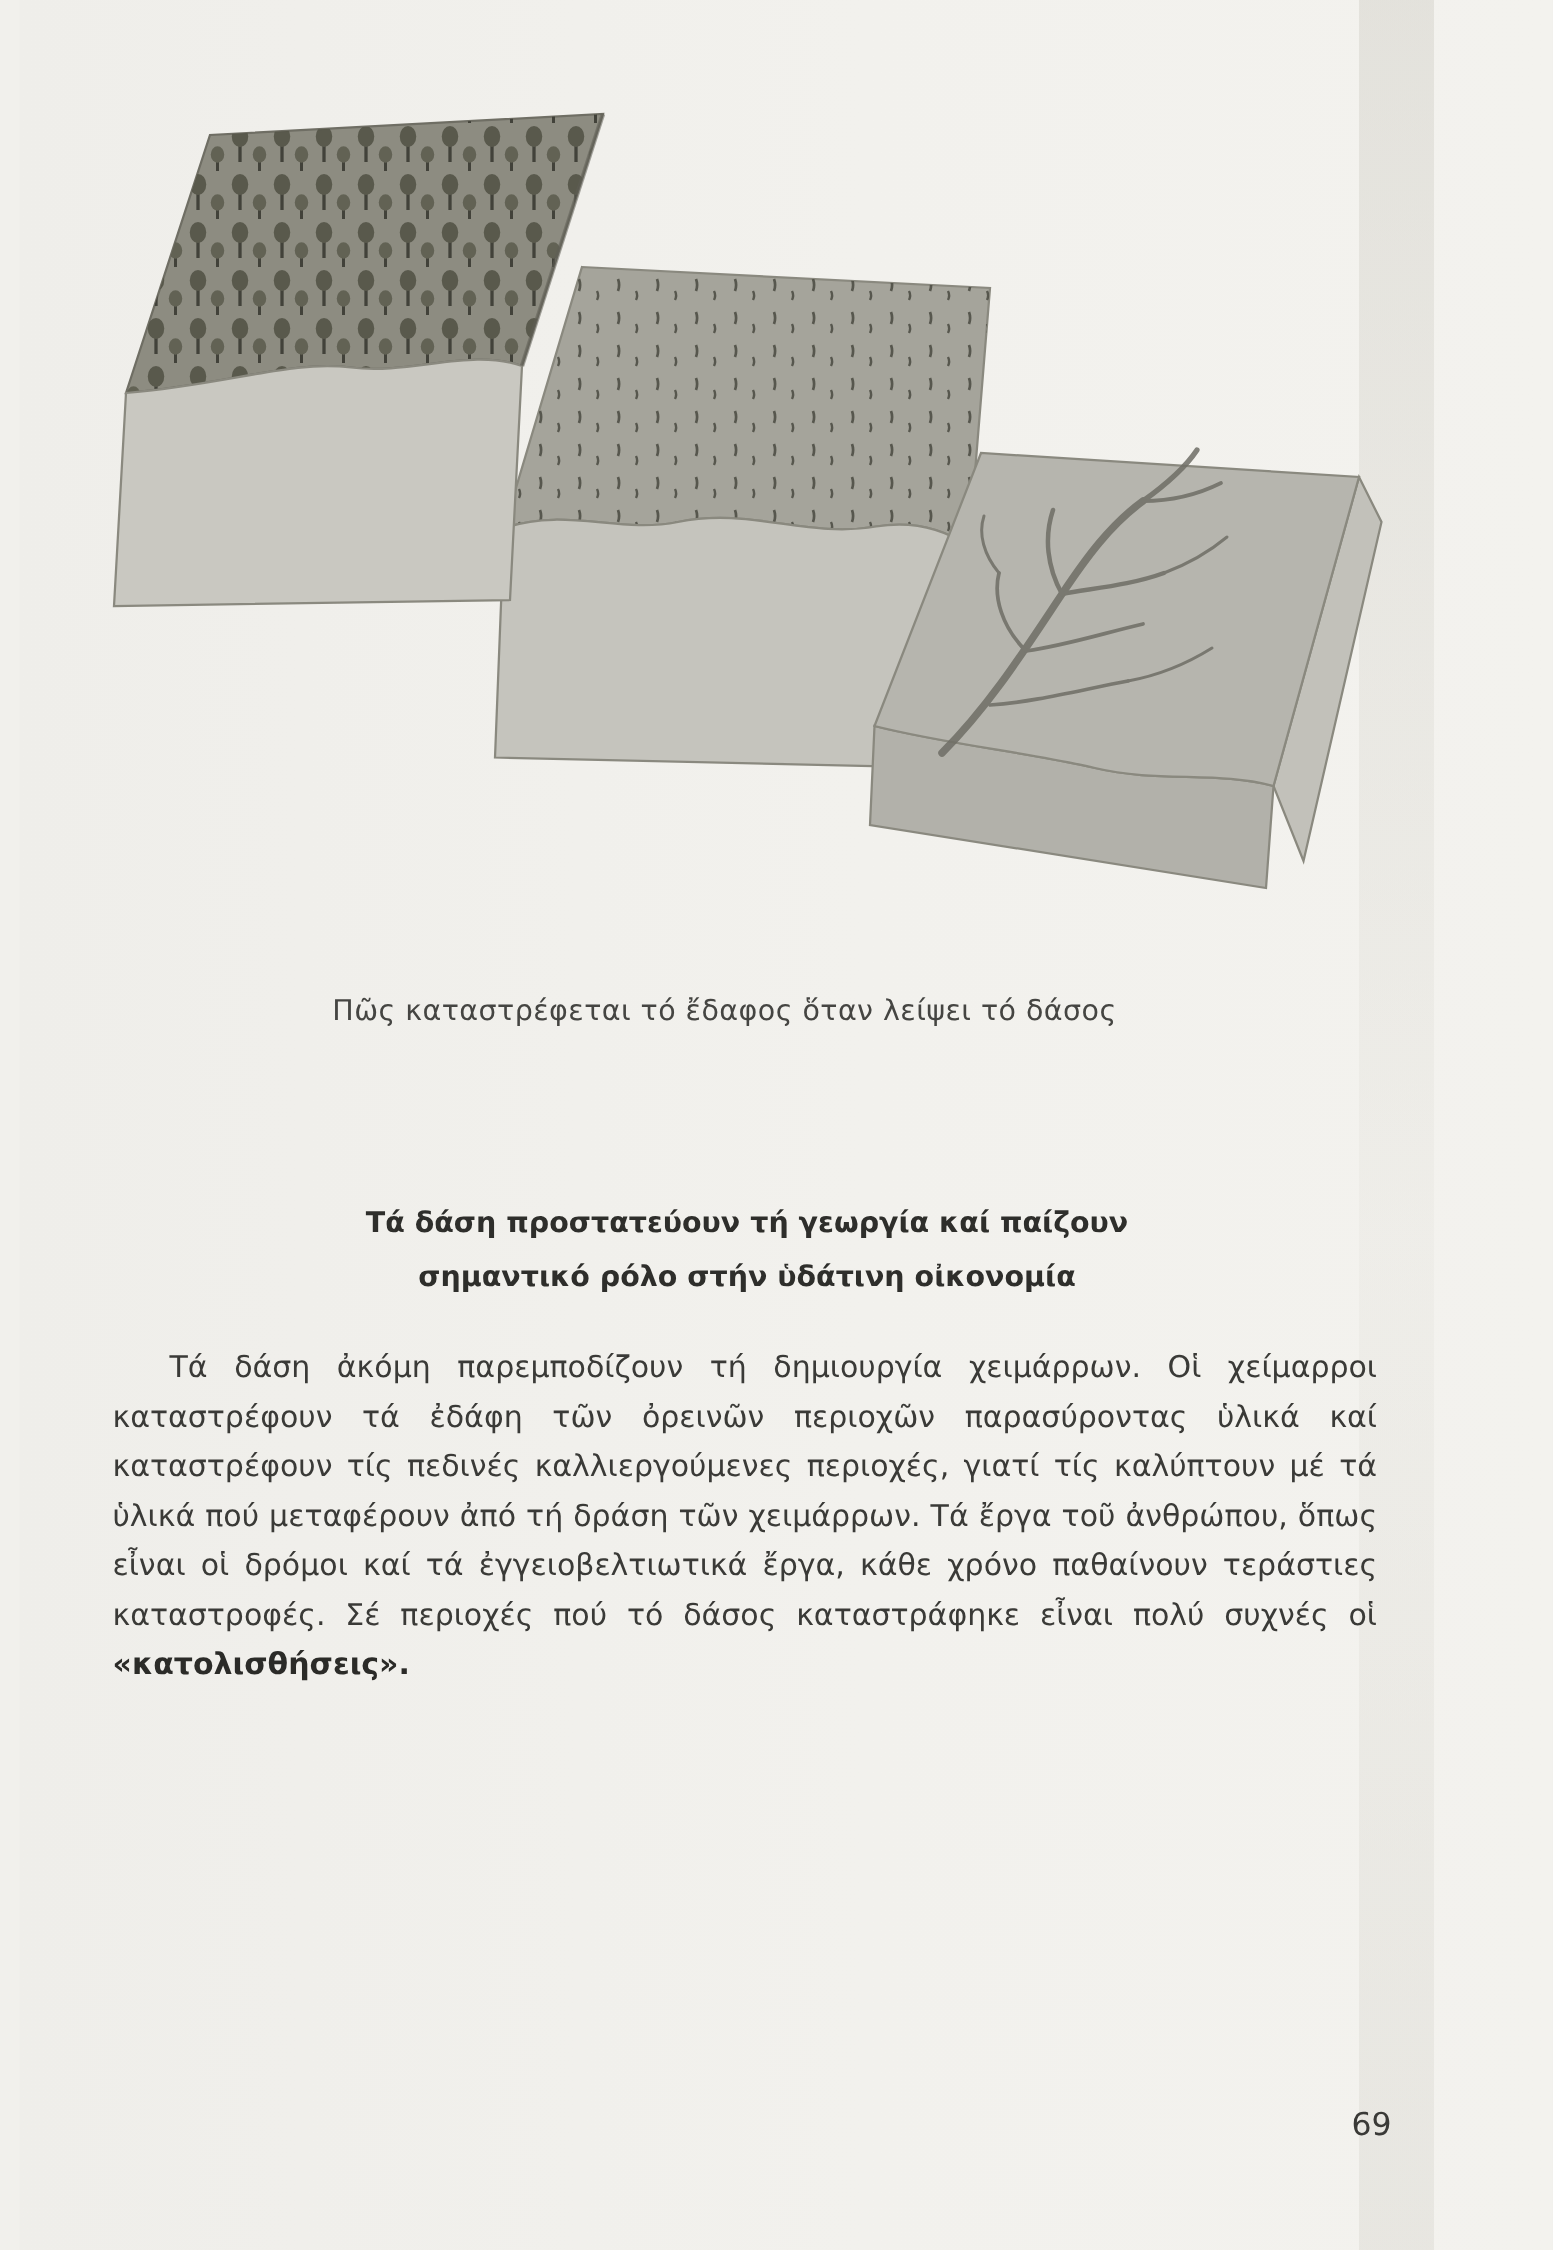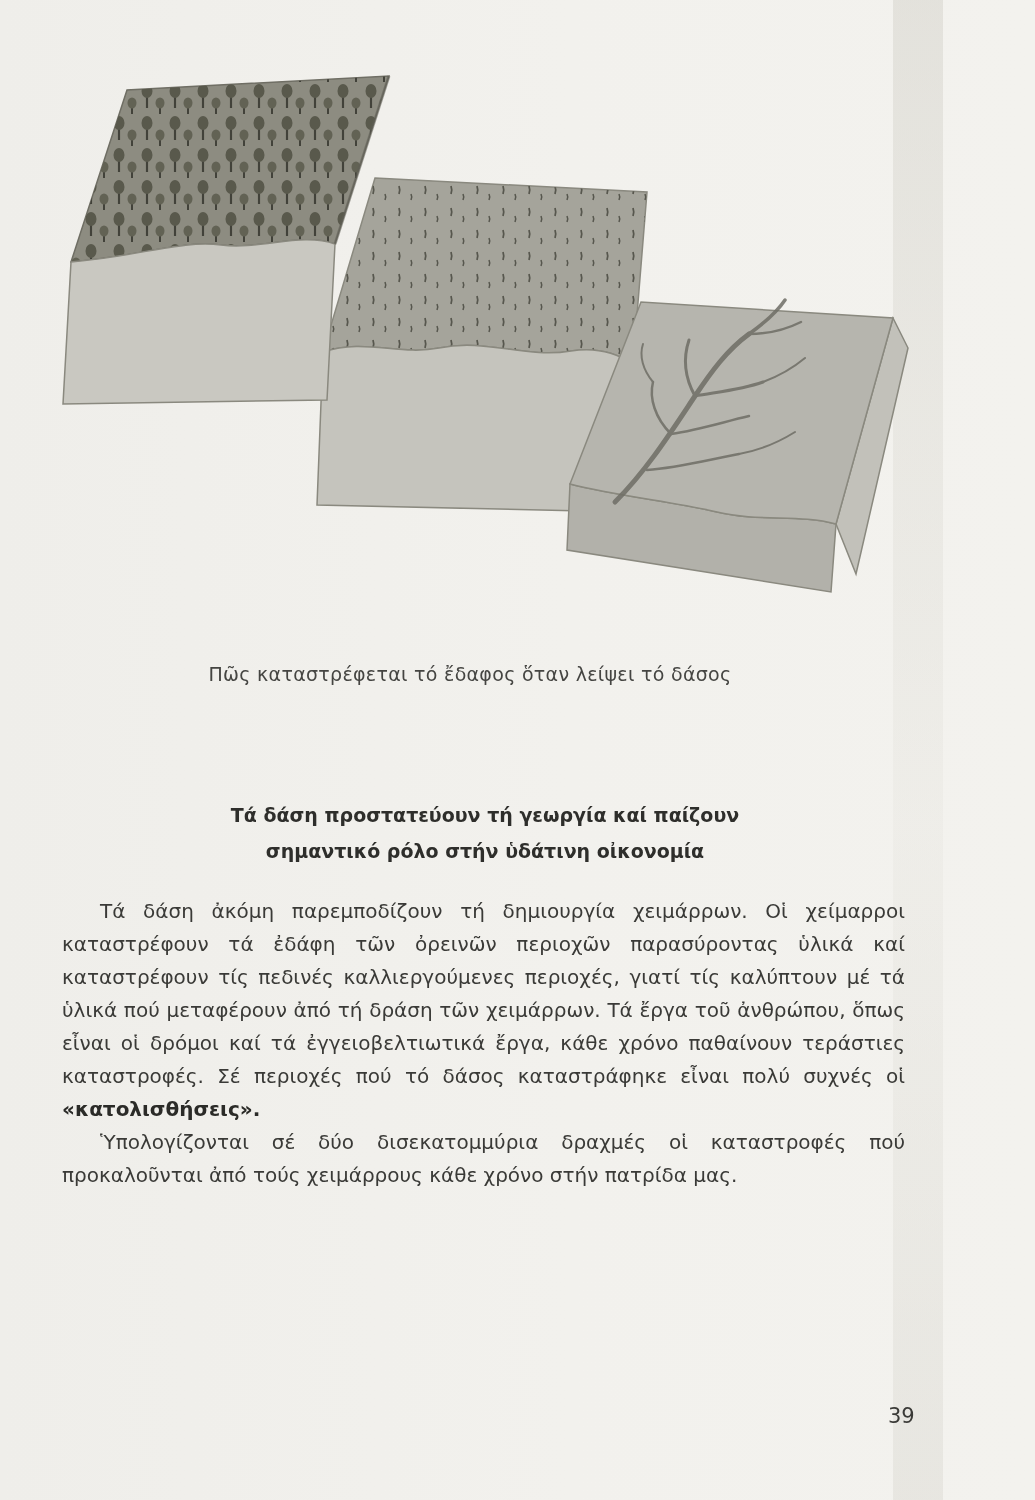--- a/index.html
+++ b/index.html
@@ -7,20 +7,21 @@
   body {
     position:relative;
     overflow:hidden;
     background:#f1f0ec;
     font-family:"DejaVu Sans", sans-serif;
     color:#3a3a37;
   }
   .page {
     position:absolute; inset:0;
     background:linear-gradient(90deg,#efeeea 0%,#f2f1ed 55%,#f3f2ee 100%);
+    margin-left:13px;
   }
   .scan-band {
     position:absolute; left:893px; top:0; width:50px; height:100%;
     background:linear-gradient(180deg, rgba(202,200,191,0.38), rgba(216,214,206,0.16) 55%, rgba(202,200,191,0.28));
     pointer-events:none;
   }
   .illustration { position:absolute; left:55px; top:50px; width:860px; height:600px; }
   .caption {
     position:absolute; left:0; top:663px; width:940px;
     text-align:center; font-size:19px; letter-spacing:0.3px; color:#454542;
@@ -95,18 +96,17 @@
 
   <div class="caption">Πῶς καταστρέφεται τό ἔδαφος ὅταν λείψει τό δάσος</div>
 
   <h1 class="heading">
     <span>Τά δάση προστατεύουν τή γεωργία καί παίζουν</span><br>
     <span>σημαντικό ρόλο στήν ὑδάτινη οἰκονομία</span>
   </h1>
 
   <div class="body-text">
     <p><span>Τά δάση ἀκόμη παρεμποδίζουν τή δημιουργία χειμάρρων. Οἱ χείμαρροι καταστρέφουν τά ἐδάφη τῶν ὀρεινῶν περιοχῶν παρασύροντας ὑλικά καί καταστρέφουν τίς πεδινές καλλιεργούμενες περιοχές, γιατί τίς καλύπτουν μέ τά ὑλικά πού μεταφέρουν ἀπό τή δράση τῶν χειμάρρων. Τά ἔργα τοῦ ἀνθρώπου, ὅπως εἶναι οἱ δρόμοι καί τά ἐγγειοβελτιωτικά ἔργα, κάθε χρόνο παθαίνουν τεράστιες καταστροφές. Σέ περιοχές πού τό δάσος καταστράφηκε εἶναι πολύ συχνές οἱ </span><strong>«κατολισθήσεις».</strong></p>
-    <p>Ὑπολογίζονται σέ δύο δισεκατομμύρια δραχμές οἱ καταστροφές πού προκαλοῦνται ἀπό τούς χειμάρρους κάθε χρόνο στήν πατρίδα μας.</p>
   </div>
 
-  <div class="page-number">39</div>
+  <div class="page-number">69</div>
 
 </div>
 
 </body></html>

